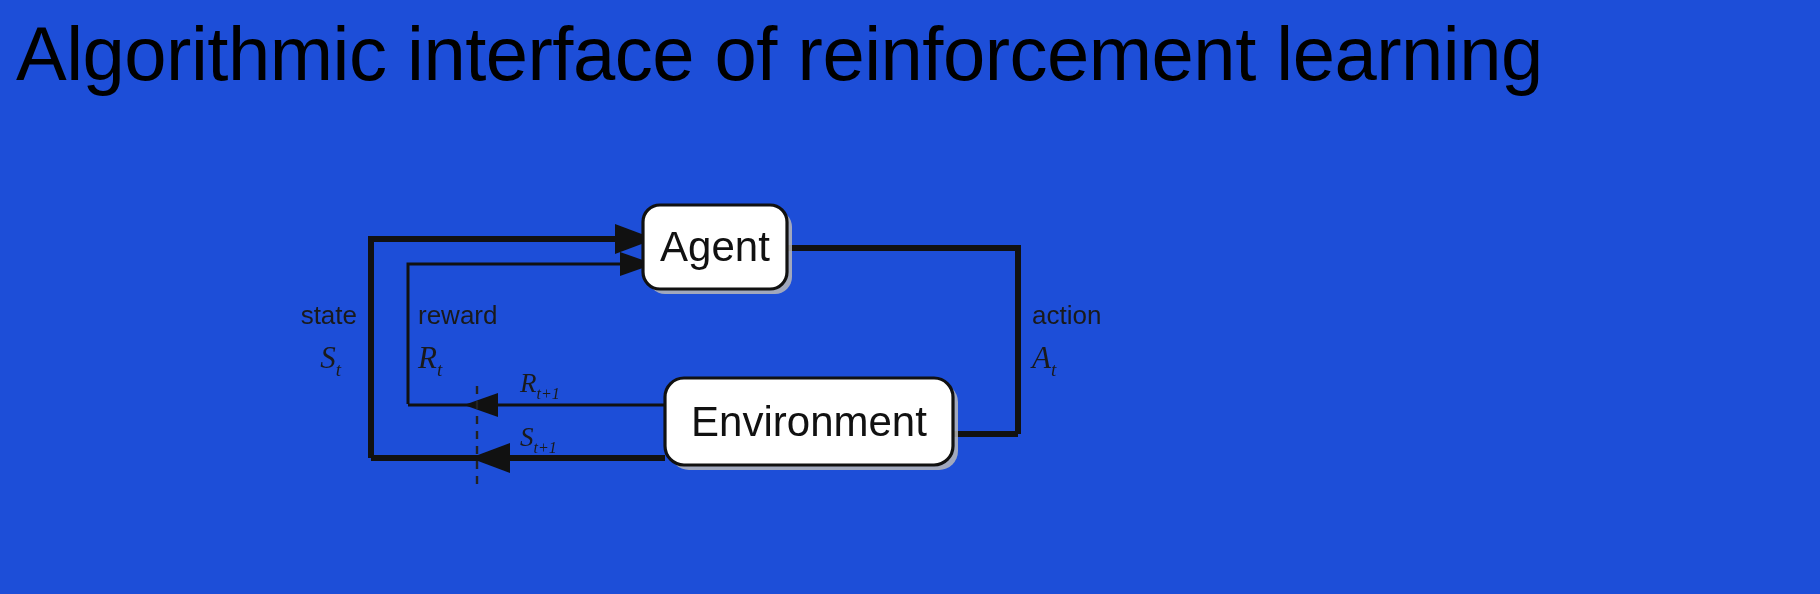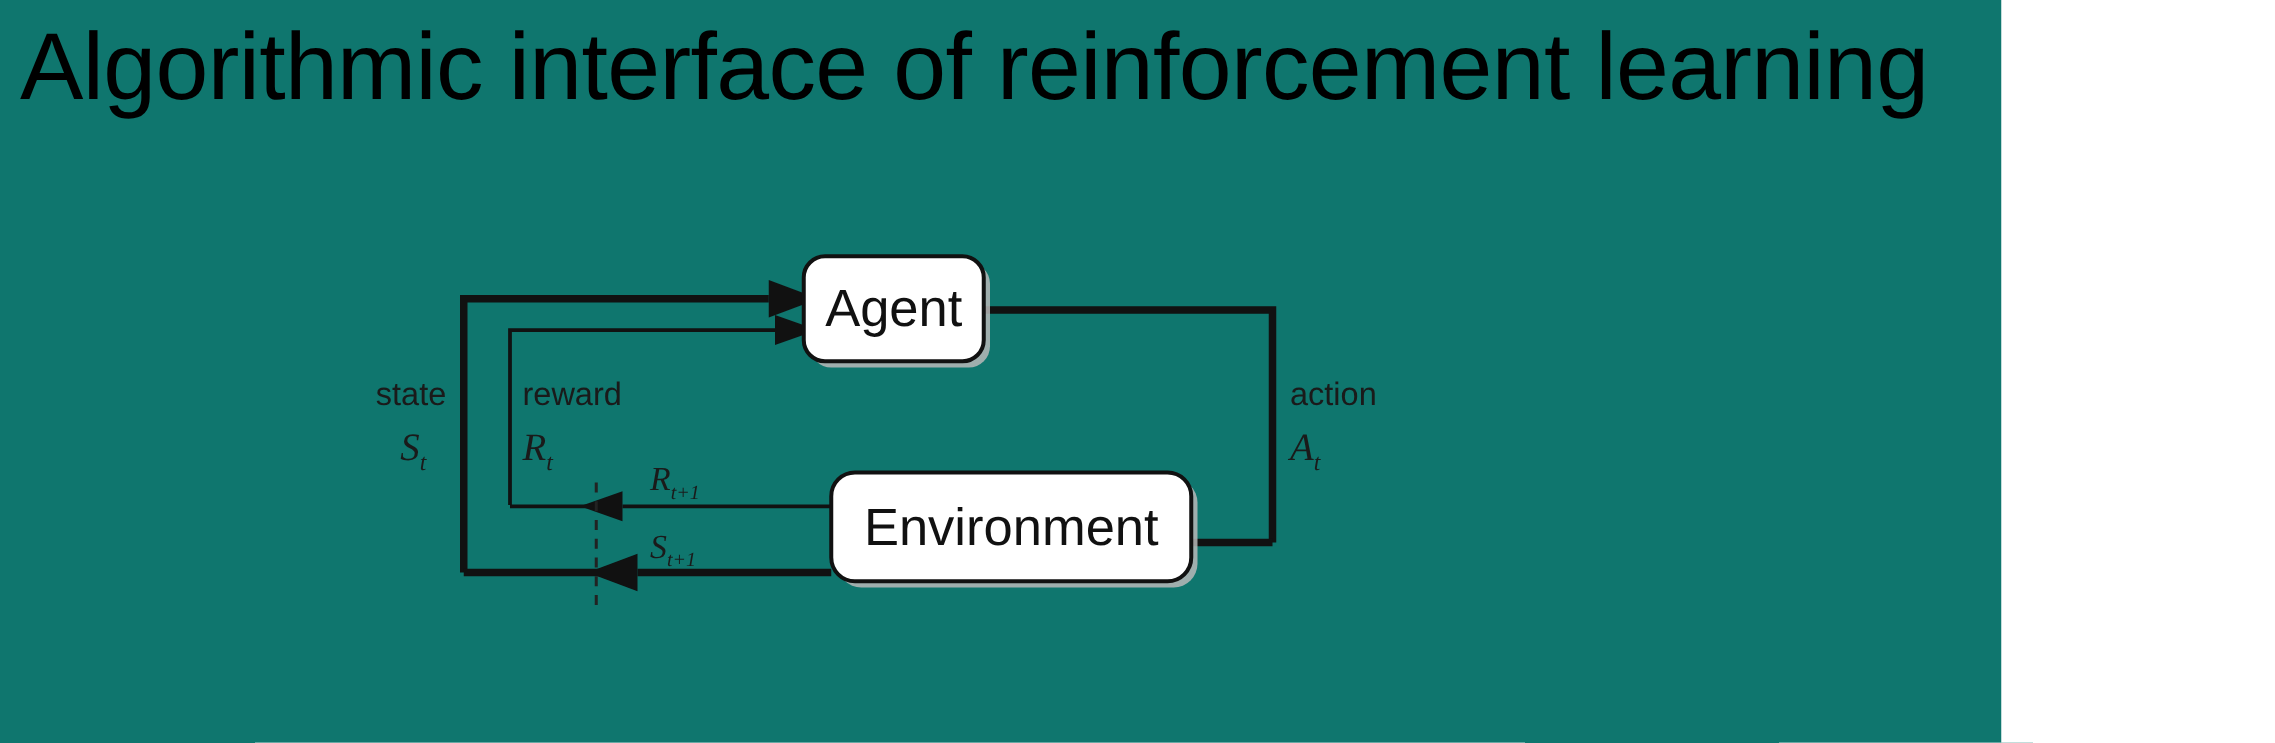--- a/index.html
+++ b/index.html
@@ -10,24 +10,23 @@
   }
   body {
     width: 1820px;
     height: 594px;
     overflow: hidden;
     font-family: "Liberation Sans", sans-serif;
     color: #000000;
   }
   #slide {
     position: relative;
-    width: 1580px;
+    width: 1820px;
     height: 594px;
-    background: #0f766e;
-    padding-left: 21px;
+    background: #1d4ed8;
   }
   #slide-title {
     position: absolute;
     left: 16px;
     top: 6px;
     width: 1790px;
     font-family: "Liberation Sans", sans-serif;
     font-size: 76px;
     font-weight: 400;
     line-height: 96px;

